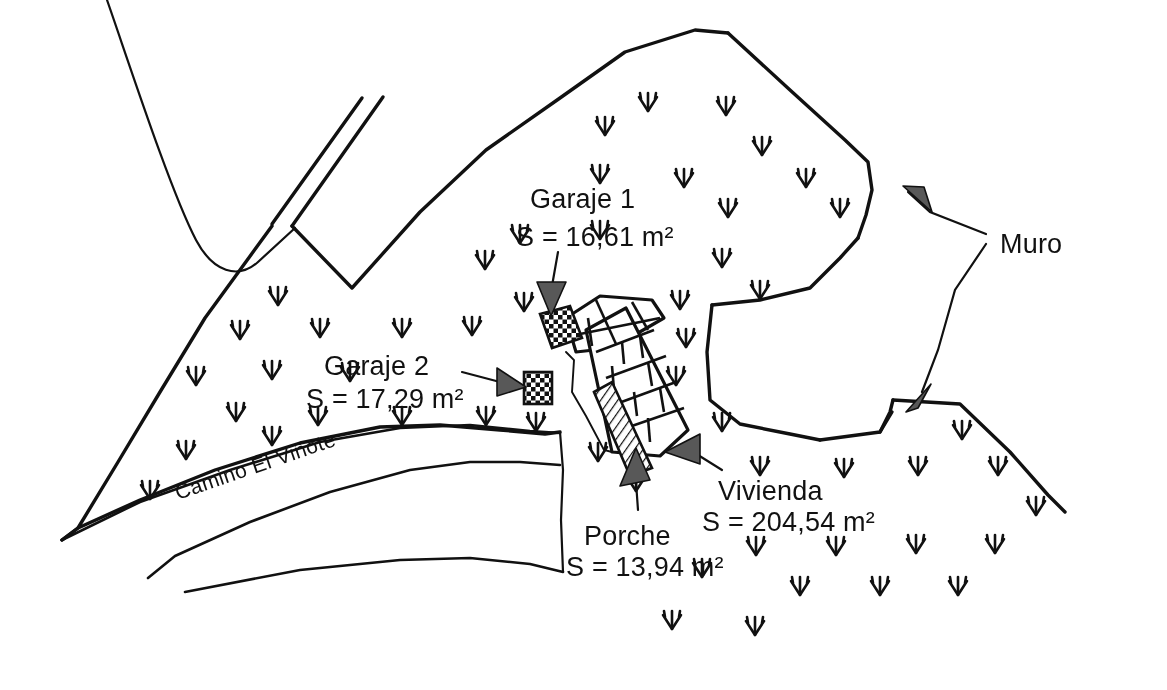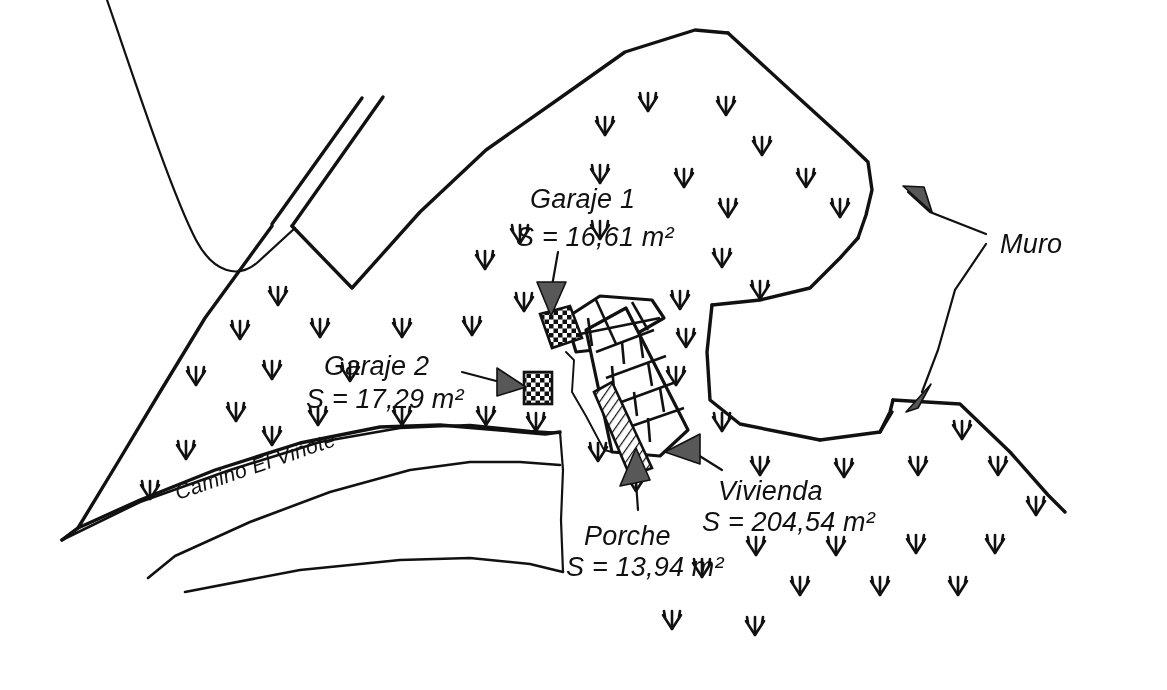--- a/index.html
+++ b/index.html
@@ -1,21 +1,21 @@
 <!DOCTYPE html>
 <html><head>
 <meta charset="utf-8">
 <title>Plano de Parcela</title>
 <style>
   html,body{margin:0;padding:0;background:#ffffff;}
   body{
     font-family:"Liberation Sans", sans-serif;
     width:1167px;height:690px;overflow:hidden;
   }
-  #plan-root{position:relative;width:1167px;height:614px;background:#fff;font-style:italic;}
+  #plan-root{position:relative;width:1167px;height:614px;background:#fff;}
   svg#plan-svg{display:block;width:1167px;height:690px;}
   .lbl{
     font-family:"Liberation Sans", sans-serif;
     font-size:27px;
     fill:#111;
     font-weight:400;
     letter-spacing:0.2px;
   }
   .road-lbl{
     font-family:"Liberation Sans", sans-serif;

